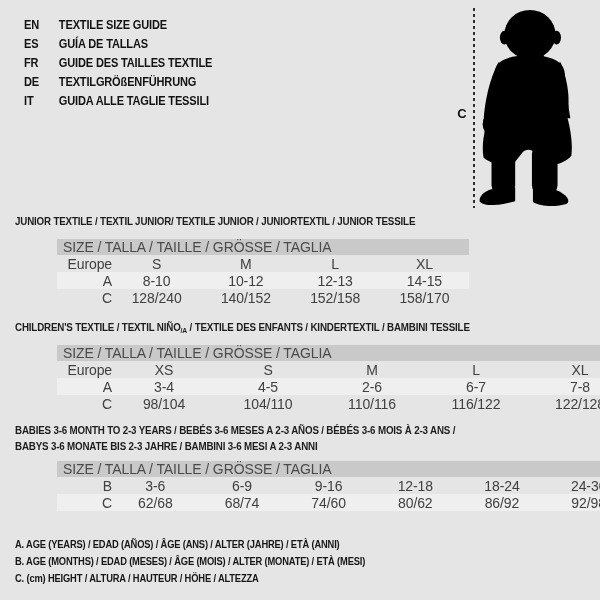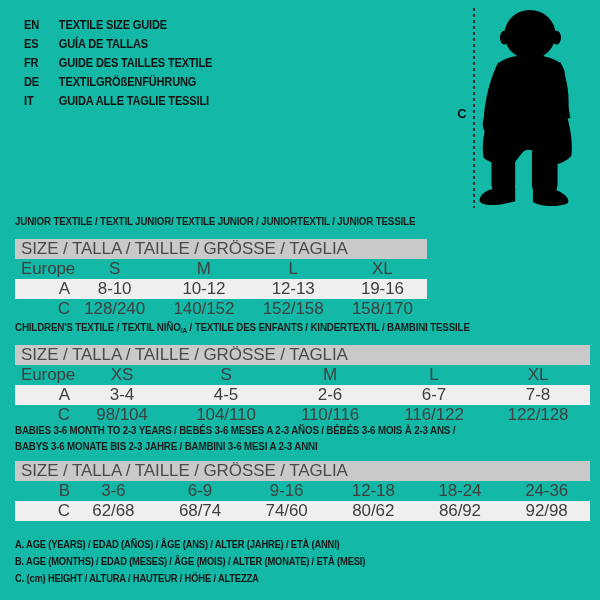--- a/index.html
+++ b/index.html
@@ -1,17 +1,17 @@
 <!DOCTYPE html>
 <html><head>
 <meta charset="utf-8">
 <style>
   html,body{margin:0;padding:0;background:#ffffff;}
   .page{
-    position:relative;width:600px;height:600px;background:#14b8a6;overflow:hidden;
+    position:relative;width:600px;height:600px;background:#e5e5e5;overflow:hidden;
     font-family:"Liberation Sans", sans-serif;color:#1c1c1c;
   }
   
   .lang-block{
     position:absolute;left:24px;top:15px;
     transform:scaleX(0.85);transform-origin:0 0;
     font-weight:bold;font-size:13px;line-height:19px;color:#121212;
     letter-spacing:-0.2px;white-space:nowrap;
   }
   .lang-row{display:grid;grid-template-columns:41px 1fr;}
@@ -29,21 +29,21 @@
   .sec-title{
     position:absolute;left:15px;font-weight:bold;font-size:11.5px;line-height:14px;
     letter-spacing:-0.2px;color:#1c1c1c;white-space:nowrap;
     transform:scaleX(0.85);transform-origin:0 0;
   }
   .sec-title .sub{font-size:8px;vertical-align:-2px;}
   .title-2line{line-height:16px;}
   
   table.size-table{
     position:absolute;border-collapse:collapse;table-layout:fixed;
-    font-size:17px;color:#404040;letter-spacing:-0.1px;
+    font-size:14px;color:#404040;letter-spacing:-0.1px;margin-left:42px;
   }
   table.size-table td{padding:0;height:17px;text-align:center;vertical-align:middle;}
   table.size-table td.lbl{text-align:right;padding-left:6px;}
   table.size-table tr.bar td{
     background:#c9c9c9;height:16px;text-align:left;padding-left:6px;color:#4a4a4a;
   }
   table.size-table tr.alt td{background:#efefef;}
   
   .footnotes{
     position:absolute;left:15px;top:536px;
@@ -118,21 +118,21 @@
         <td>S</td>
         <td>M</td>
         <td>L</td>
         <td>XL</td>
       </tr>
       <tr class="alt">
         <td class="lbl">A</td>
         <td>8-10</td>
         <td>10-12</td>
         <td>12-13</td>
-        <td>19-16</td>
+        <td>14-15</td>
       </tr>
       <tr>
         <td class="lbl">C</td>
         <td>128/240</td>
         <td>140/152</td>
         <td>152/158</td>
         <td>158/170</td>
       </tr>
     </tbody>
   </table>

